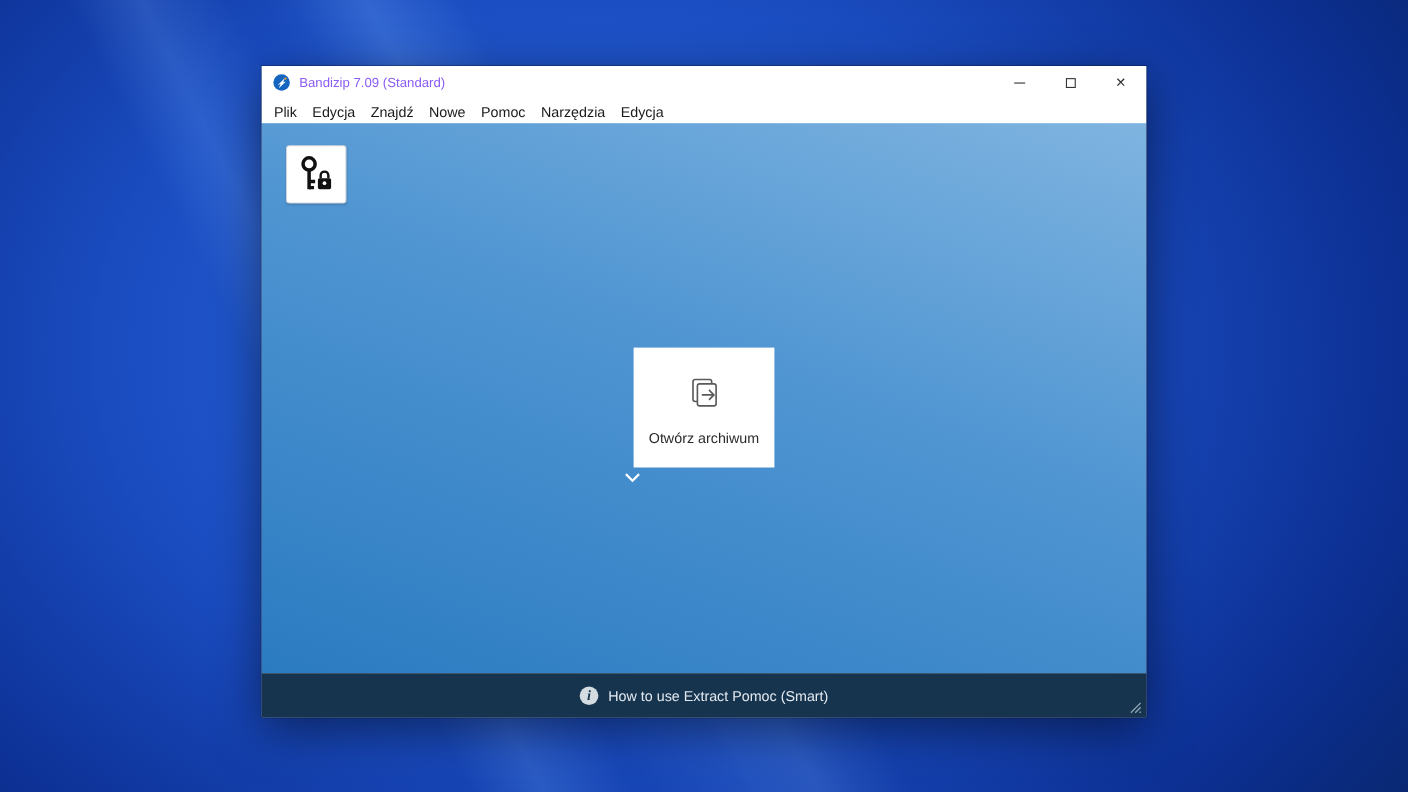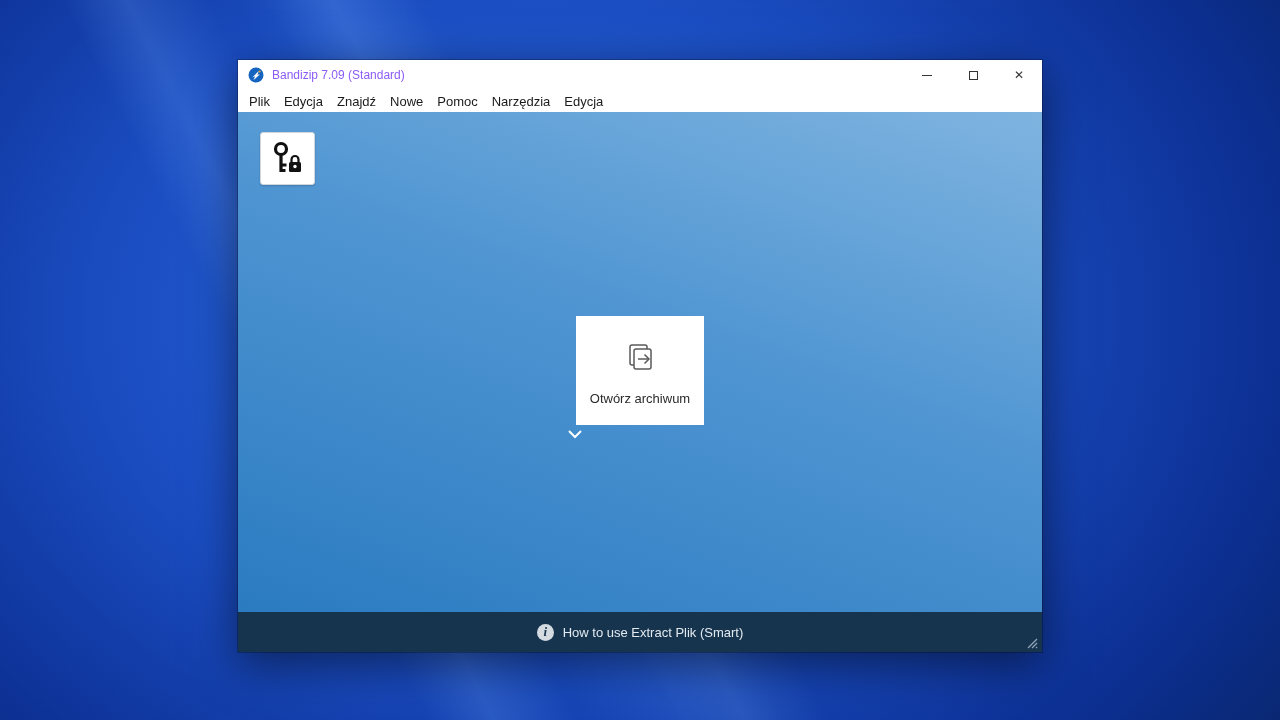--- a/index.html
+++ b/index.html
@@ -139,21 +139,21 @@
 
       <span class="chevron">
         <svg width="16" height="10" viewBox="0 0 16 10">
           <polyline points="2,2 8,8 14,2" stroke="#ffffff" stroke-width="2" fill="none"></polyline>
         </svg>
       </span>
     </div>
 
     <div class="statusbar">
       <span class="info-badge">i</span>
-      <span class="status-text">How to use Extract Plik (Smart)</span>
+      <span class="status-text">How to use Extract Pomoc (Smart)</span>
       <span class="resize-grip">
         <svg width="13" height="13" viewBox="0 0 13 13">
           <g stroke="#8fa6b8" stroke-width="1.2">
             <line x1="12" y1="3" x2="3" y2="12"></line>
             <line x1="12" y1="7" x2="7" y2="12"></line>
             <line x1="12" y1="11" x2="11" y2="12"></line>
           </g>
         </svg>
       </span>
     </div>

